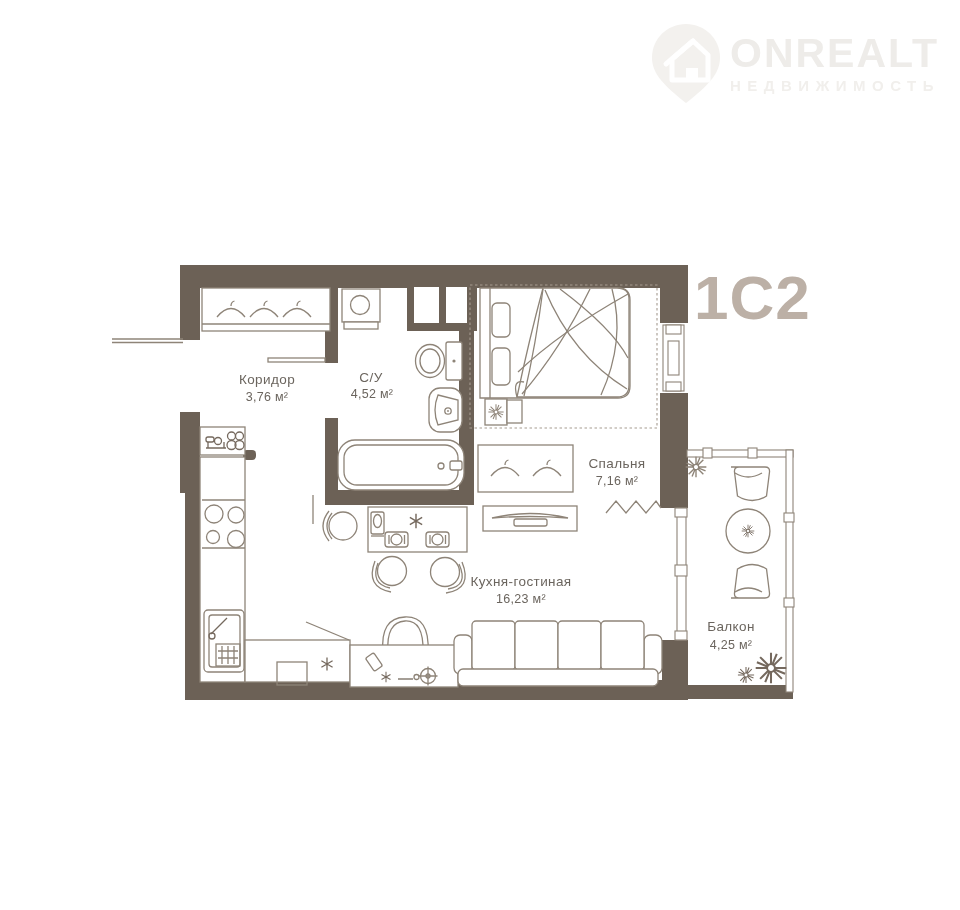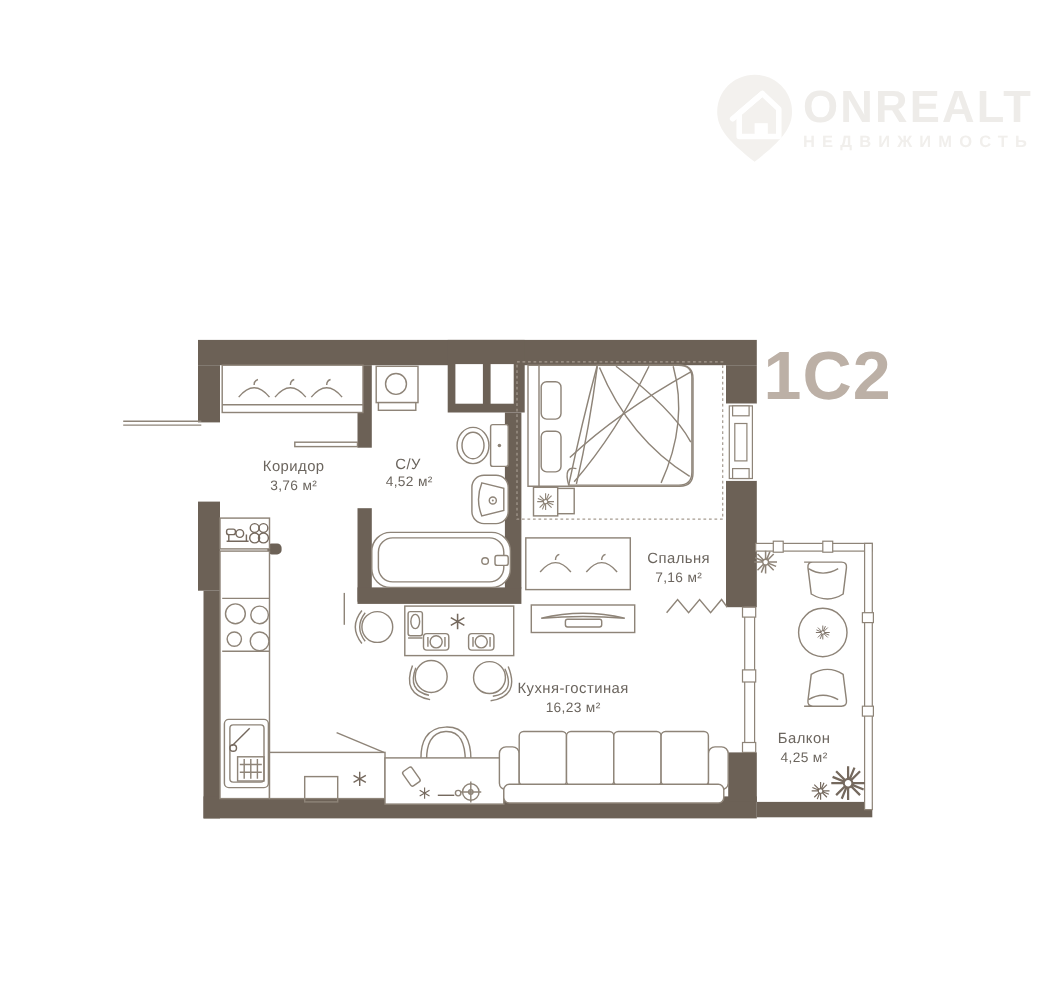--- a/index.html
+++ b/index.html
@@ -1,18 +1,18 @@
 <!DOCTYPE html>
 <html><head>
 <meta charset="utf-8">
 <style>
   html,body{margin:0;padding:0;background:#fff;}
   body{width:960px;height:910px;position:relative;overflow:hidden;
        font-family:"Liberation Sans",sans-serif;}
-  .stage{position:absolute;inset:0;margin-top:44px;}
+  .stage{position:absolute;inset:0;}
   svg.plan{position:absolute;left:0;top:0;display:block;}
 
   
   .logo{position:absolute;left:646px;top:18px;width:302px;height:90px;
         display:flex;align-items:center;gap:4px;}
   .logo-text{display:flex;flex-direction:column;}
   .brand{font-size:41px;font-weight:800;color:#eeece9;letter-spacing:2px;line-height:1;}
   .sub{font-size:15px;font-weight:700;color:#f1efec;letter-spacing:6.5px;margin-top:3px;}
 
   

